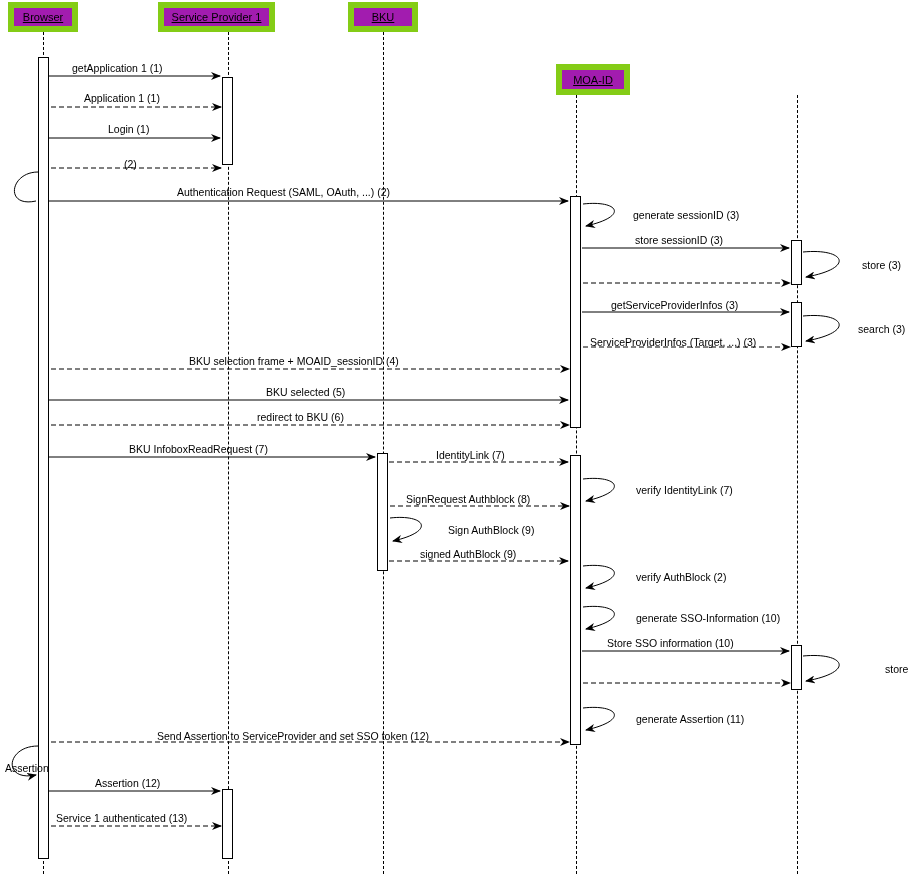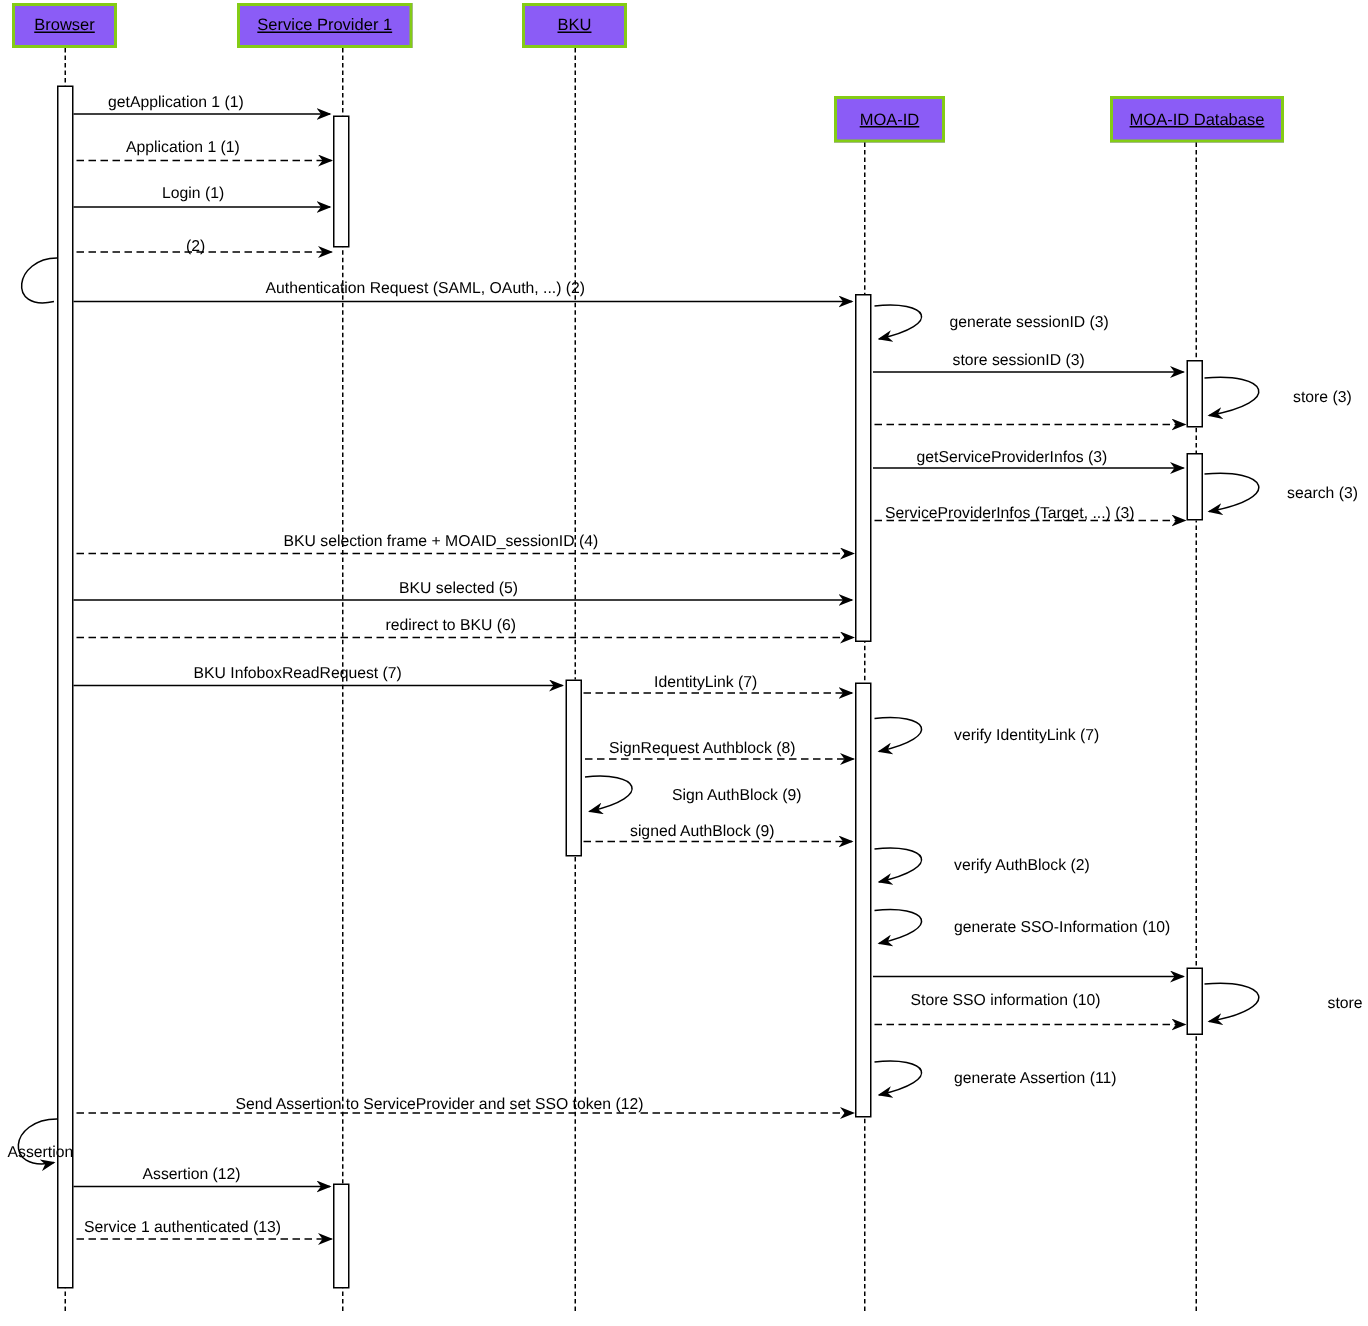--- a/index.html
+++ b/index.html
@@ -10,22 +10,22 @@
   #canvas {
     position: relative;
     width: 912px;
     height: 884px;
     background: #ffffff;
     font-family: "Liberation Sans", sans-serif;
     overflow: hidden;
   }
   .lifeline-box {
     position: absolute;
-    border: 2px solid #84cc16;
-    background: #8b5cf6;
+    border: 6px solid #84cc16;
+    background: #a21caf;
     font-size: 11px;
     color: #000000;
     display: flex;
     align-items: center;
     justify-content: center;
     box-sizing: border-box;
     white-space: nowrap;
   }
   .lifeline-box span {
     text-decoration: underline;
@@ -67,23 +67,20 @@
     <span>Browser</span>
   </div>
   <div class="lifeline-box" style="left:158px; top:2px; width:117px; height:30px;">
     <span>Service Provider 1</span>
   </div>
   <div class="lifeline-box" style="left:348px; top:2px; width:70px; height:30px;">
     <span>BKU</span>
   </div>
   <div class="lifeline-box" style="left:539px; top:64px; width:74px; height:31px;margin-left:17px;">
     <span>MOA-ID</span>
-  </div>
-  <div class="lifeline-box" style="left:740px; top:64px; width:116px; height:31px;">
-    <span>MOA-ID Database</span>
   </div>
 
   <div class="lifeline-line" style="left:43px; top:32px; height:842px;"></div>
   <div class="lifeline-line" style="left:228px; top:32px; height:842px;"></div>
   <div class="lifeline-line" style="left:383px; top:32px; height:842px;"></div>
   <div class="lifeline-line" style="left:576px; top:95px; height:779px;"></div>
   <div class="lifeline-line" style="left:797px; top:95px; height:779px;"></div>
 
   <div class="activation" style="left:38px; top:57px; height:802px;"></div>
   <div class="activation" style="left:222px; top:77px; height:88px;"></div>
@@ -187,21 +184,21 @@
   <div class="msg-label" style="left:266px; top:386px;">BKU selected (5)</div>
   <div class="msg-label" style="left:257px; top:411px;">redirect to BKU (6)</div>
   <div class="msg-label" style="left:129px; top:443px;">BKU InfoboxReadRequest (7)</div>
   <div class="msg-label" style="left:436px; top:449px;">IdentityLink (7)</div>
   <div class="msg-label" style="left:636px; top:484px;">verify IdentityLink (7)</div>
   <div class="msg-label" style="left:406px; top:493px;">SignRequest Authblock (8)</div>
   <div class="msg-label" style="left:448px; top:524px;">Sign AuthBlock (9)</div>
   <div class="msg-label" style="left:420px; top:548px;">signed AuthBlock (9)</div>
   <div class="msg-label" style="left:636px; top:571px;">verify AuthBlock (2)</div>
   <div class="msg-label" style="left:636px; top:612px;">generate SSO-Information (10)</div>
-  <div class="msg-label" style="left:607px; top:637px;margin-top:24px;">Store SSO information (10)</div>
+  <div class="msg-label" style="left:607px; top:637px;">Store SSO information (10)</div>
   <div class="msg-label" style="left:862px; top:663px;margin-left:23px;">store</div>
   <div class="msg-label" style="left:636px; top:713px;">generate Assertion (11)</div>
   <div class="msg-label" style="left:157px; top:730px;">Send Assertion to ServiceProvider and set SSO token (12)</div>
   <div class="msg-label" style="left:5px; top:762px;">Assertion</div>
   <div class="msg-label" style="left:95px; top:777px;">Assertion (12)</div>
   <div class="msg-label" style="left:56px; top:812px;">Service 1 authenticated (13)</div>
 
 </div>
 
 </body></html>

